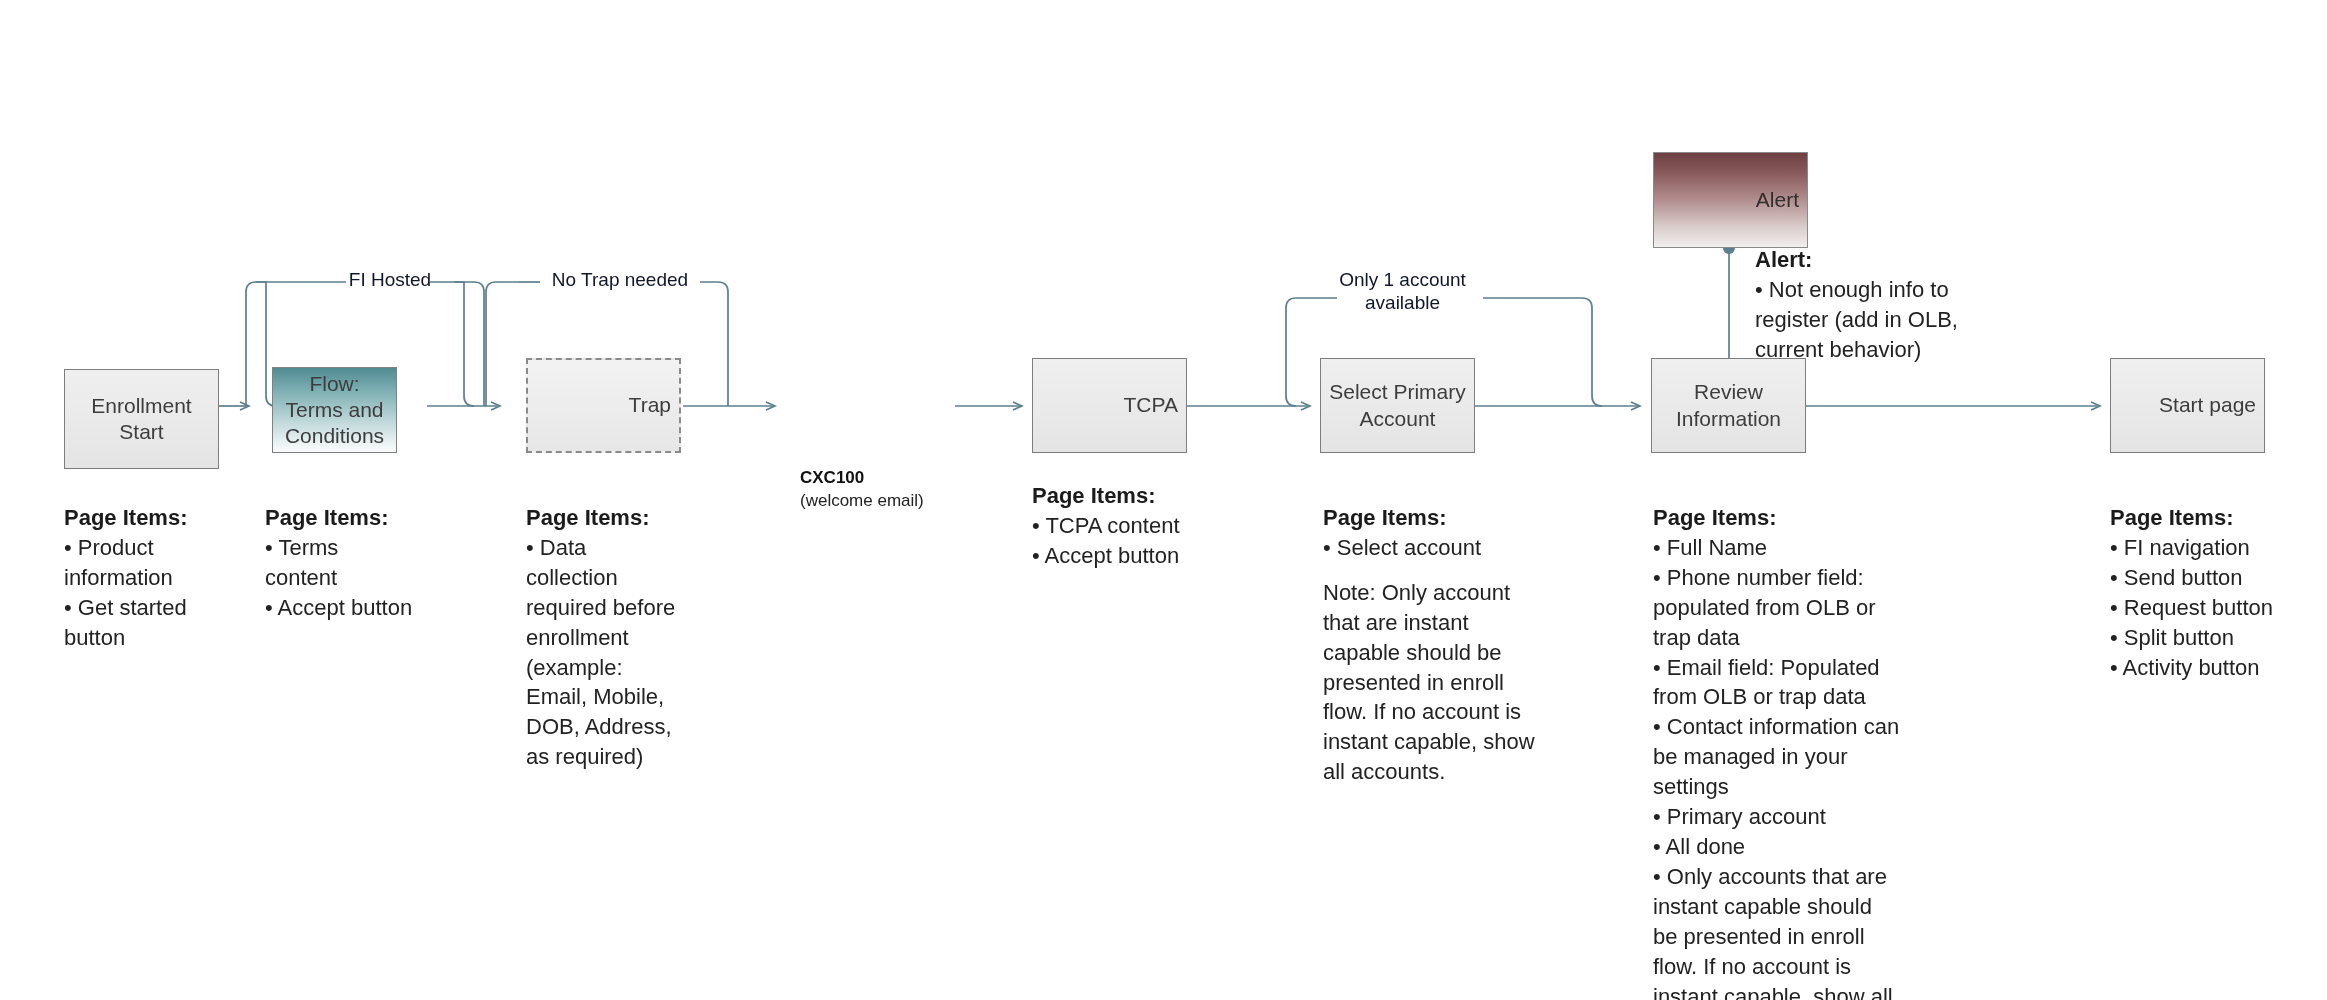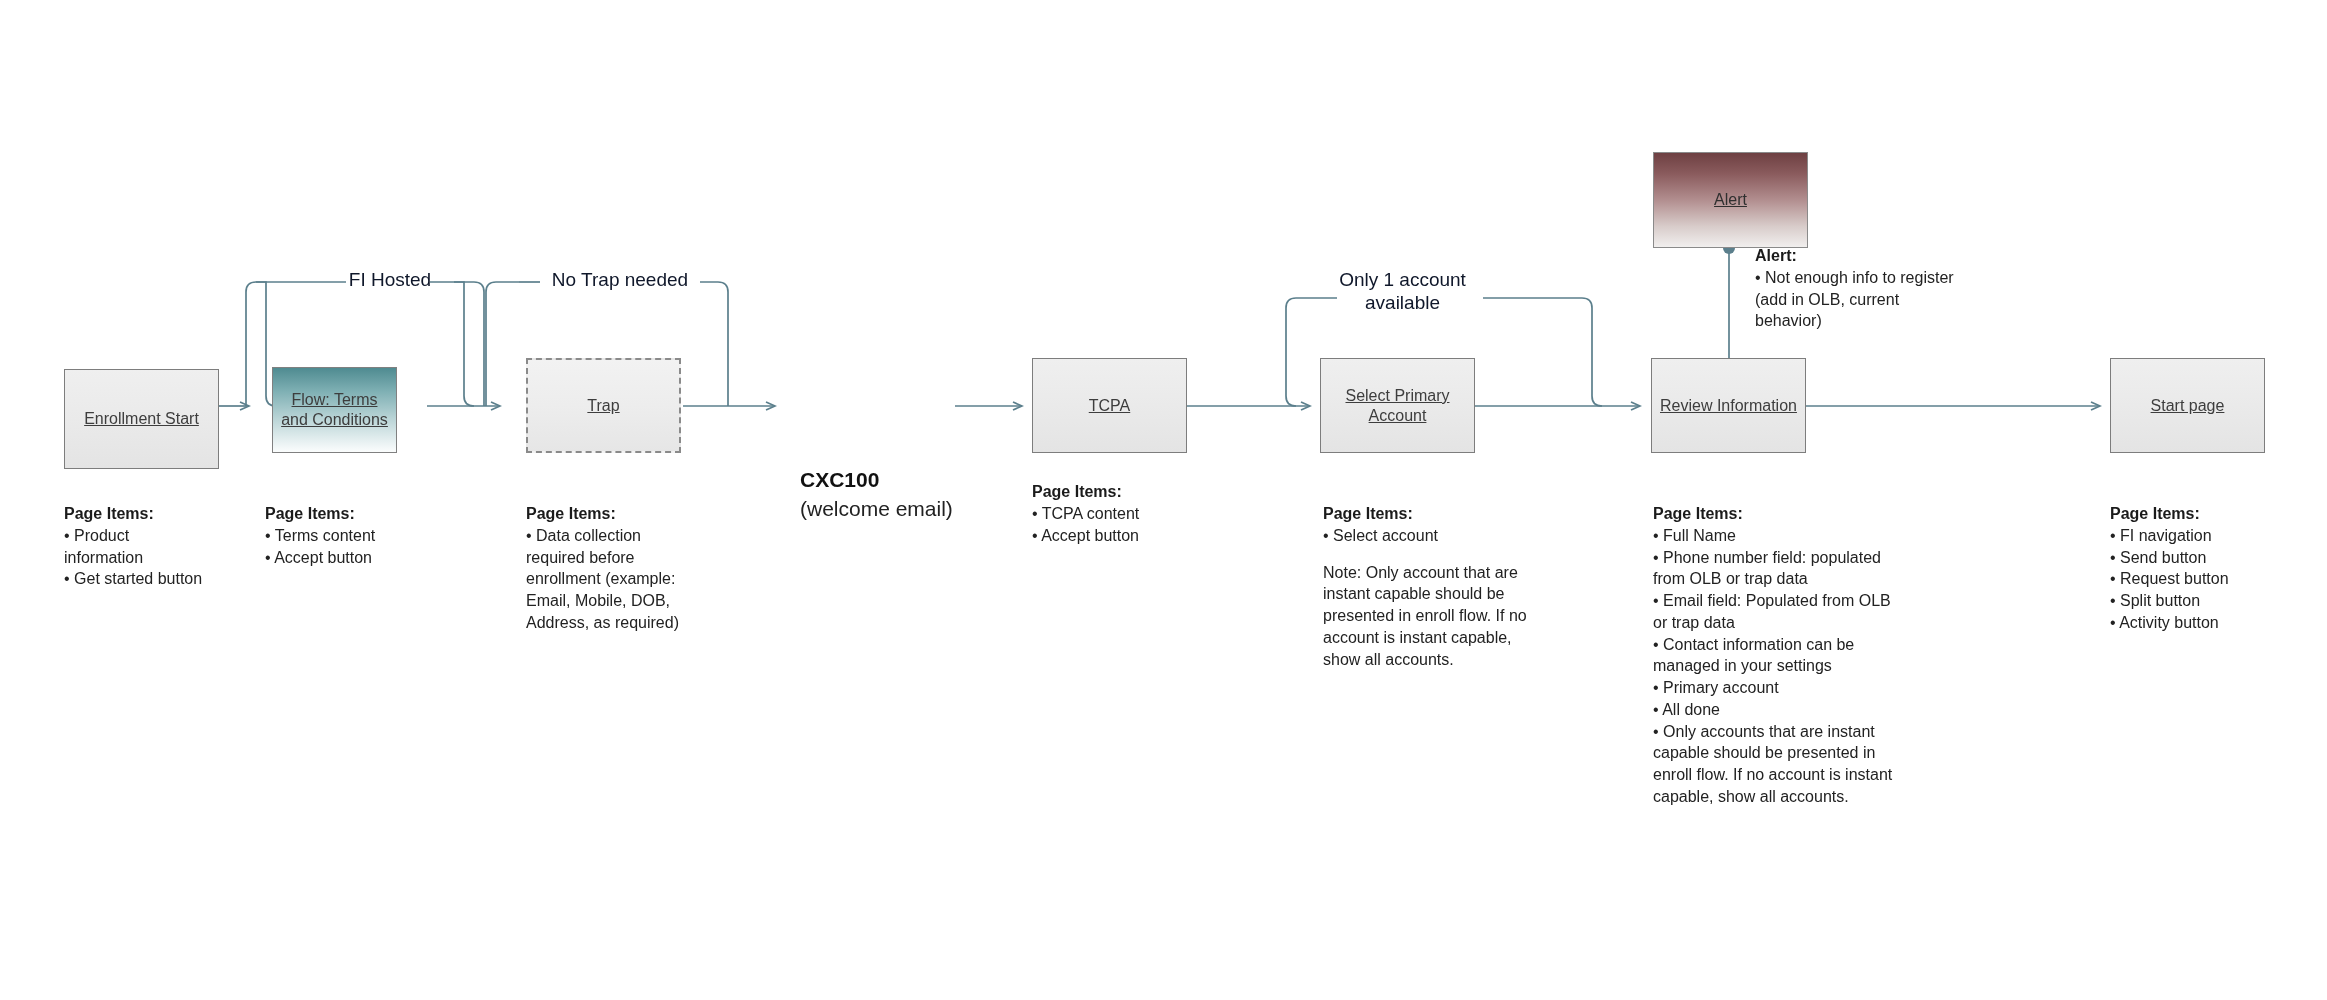--- a/index.html
+++ b/index.html
@@ -7,53 +7,52 @@
     width:2327px;height:1000px;position:relative;overflow:hidden;
     font-family:"Liberation Sans","DejaVu Sans",sans-serif;
     color:#3b3b3b;
   }
   #canvas{position:absolute;left:0;top:0;width:2327px;height:1000px;}
   svg.wires{position:absolute;left:0;top:0;width:2327px;height:1000px;pointer-events:none;}
 
   .node{
     position:absolute;box-sizing:border-box;
     border:1.6px solid #7d7d7d;
-    display:flex;align-items:center;justify-content:center;
+    display:flex;align-items:center;justify-content:flex-end;
     text-align:center;line-height:1.25;
-    font-size:16px;color:#3d3d3d;
+    font-size:21px;color:#3d3d3d;
     background:linear-gradient(180deg,#eeeeee 0%,#ebebeb 45%,#e6e6e6 100%);
     box-shadow:0 0 0 0 rgba(0,0,0,0);
-    text-decoration:underline;
   }
   .node span{display:block;padding:0 8px;}
   .node.plain{background:linear-gradient(180deg,#efefef 0%,#eaeaea 50%,#e4e4e4 100%);}
   .node.teal{
     background:linear-gradient(180deg,#4f8b91 0%,#7fb0b4 28%,#b9d4d6 60%,#e8f1f2 88%,#fbfdfd 100%);
     border-color:#808080;
   }
   .node.green{
     background:linear-gradient(180deg,#aac4ac 0%,#bcd0bd 35%,#d3e0d3 65%,#eaf0e9 100%);
     border-color:#808080;
   }
   .node.maroon{
     background:linear-gradient(180deg,#6e4042 0%,#8a5b5d 22%,#b28e8f 50%,#d8ccca 78%,#f1efee 100%);
     border-color:#8a8a8a;
   }
   .node.dashed{
     border:2px dashed #8a8a8a;
     background:linear-gradient(180deg,#f2f2f2 0%,#ededed 50%,#e6e6e6 100%);
   }
 
-  .notes{position:absolute;font-size:16px;line-height:1.36;color:#222;}
+  .notes{position:absolute;font-size:22px;line-height:1.36;color:#222;}
   .notes .hd{font-weight:bold;color:#1b1b1b;display:block;}
   .notes .li{display:block;text-indent:0;}
   .notes .gap{display:block;height:15px;}
   .notes .plainp{display:block;}
 
-  .caption{position:absolute;font-size:21px;line-height:1.36;color:#222;}
+  .caption{position:absolute;font-size:17px;line-height:1.36;color:#222;}
   .caption .b{font-weight:bold;display:block;color:#111;}
   .caption .n{display:block;}
 
   .bracketlabel{position:absolute;font-size:19px;color:#0f172a;text-align:center;line-height:1.22;}
 </style>
 </head>
 <body>
 
 <div id="canvas">
 

